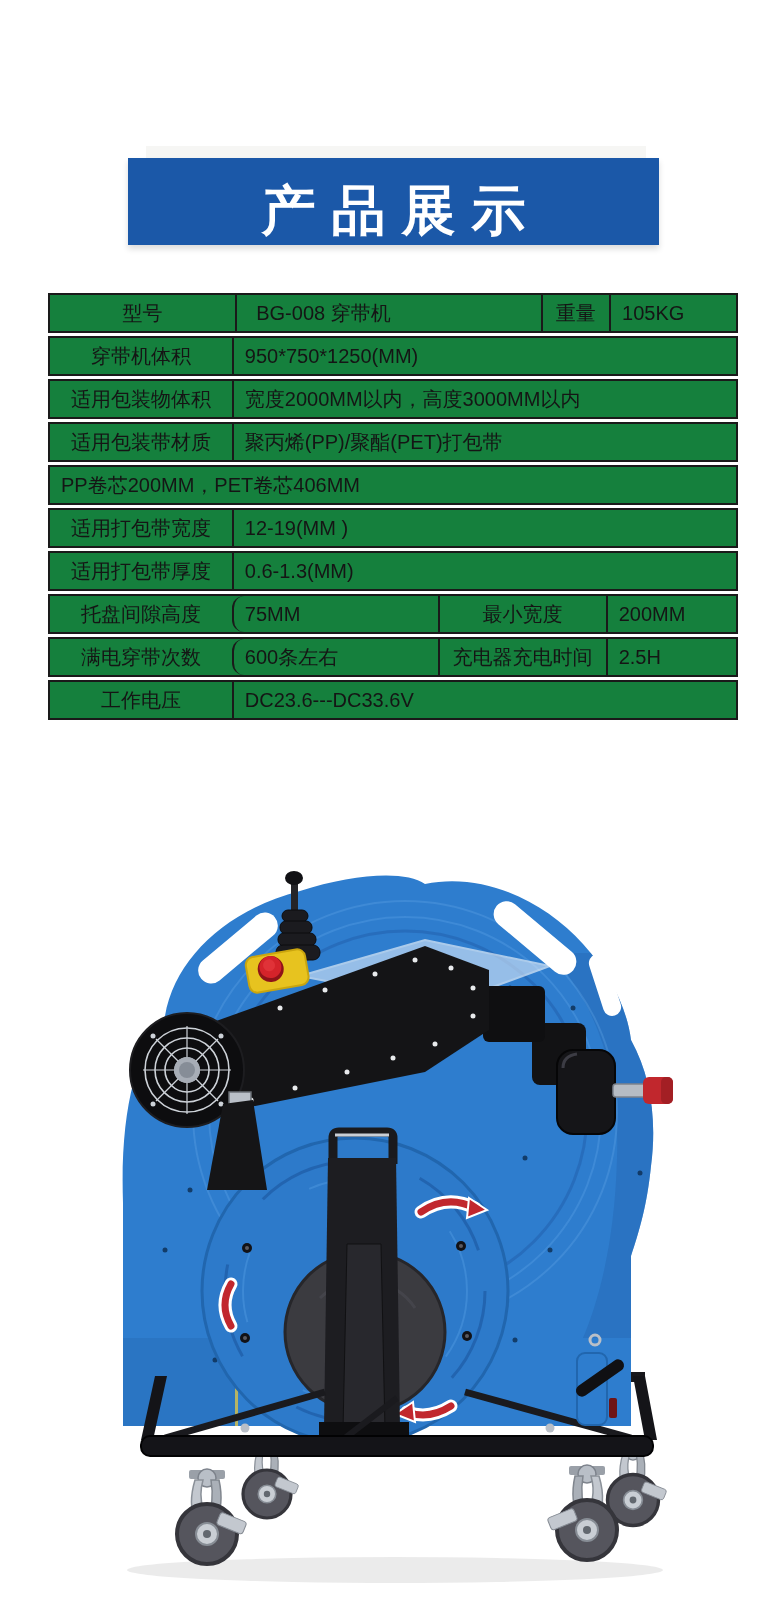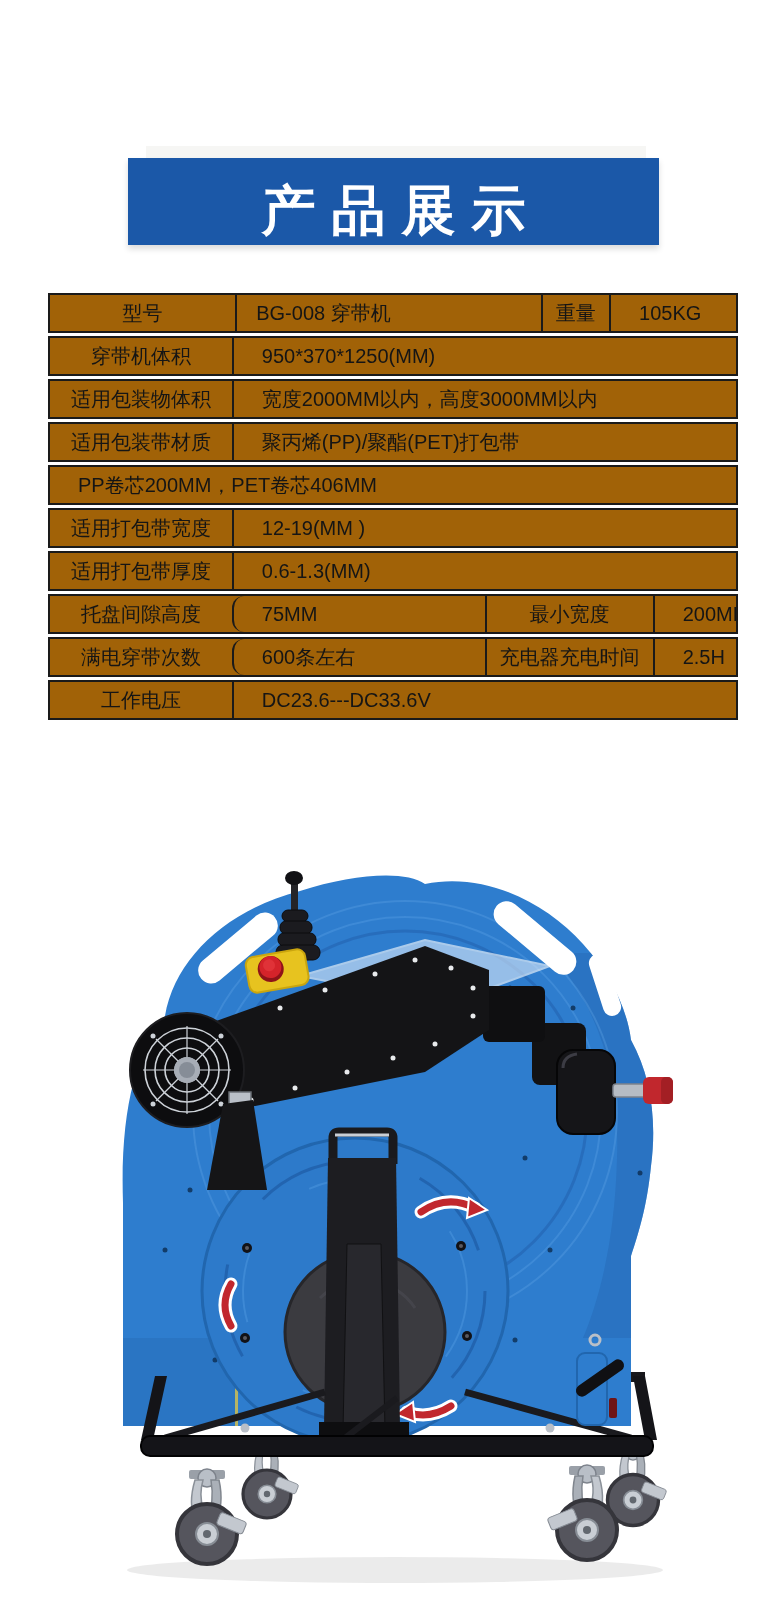--- a/index.html
+++ b/index.html
@@ -7,37 +7,37 @@
   .stage{position:relative;width:778px;height:1600px;background:#ffffff;overflow:hidden;}
 
   
   .banner-strip{position:absolute;left:146px;top:146px;width:500px;height:12px;background:#f6f6f4;}
   .banner{position:absolute;left:128px;top:158px;width:531px;height:87px;background:#1b58a8;
           display:flex;align-items:center;justify-content:center;box-shadow:0 4px 6px rgba(0,0,0,.14);}
   .banner-title{color:#ffffff;font-size:54px;font-weight:bold;letter-spacing:16px;margin-left:16px;line-height:1;margin-top:16px;}
 
   
   .spec-table{position:absolute;left:48px;top:293px;width:690px;}
-  .spec-row{display:flex;height:40px;border:2px solid #1a1a1a;margin-bottom:3px;box-sizing:border-box;background:#a16207;}
+  .spec-row{display:flex;height:40px;border:2px solid #1a1a1a;margin-bottom:3px;box-sizing:border-box;background:#15803d;}
   .cell{display:flex;align-items:center;box-sizing:border-box;font-size:20px;color:#151515;white-space:nowrap;overflow:hidden;}
   .cell + .cell{border-left:2px solid #1a1a1a;}
   .lab{justify-content:center;text-align:center;}
-  .val{padding-left:28px;}
+  .val{padding-left:11px;}
   
   .r2 .c1{width:26.5%;}
   .r2 .c2{flex:1;}
   
   .r1 .c1{width:27%;}
   .r1 .c2{flex:1;padding-left:19px;}
   .r1 .c3{width:10%;}
   .r1 .c4{width:18.5%;}
   
   .r4 .c1{width:26.5%;text-align:right;}
   .r4 .c2{width:30%;border-radius:12px;}
-  .r4 .c3{width:24.5%;margin-left:47px;}
+  .r4 .c3{width:24.5%;}
   .r4 .c4{flex:1;}
 
   
   .photo{position:absolute;left:95px;top:858px;width:610px;height:740px;}
 </style>
 </head>
 <body>
 
 <div class="stage">
 
@@ -48,21 +48,21 @@
 
   <div class="spec-table">
     <div class="spec-row r1">
       <div class="cell lab c1">型号</div>
       <div class="cell val c2">BG-008 穿带机</div>
       <div class="cell lab c3">重量</div>
       <div class="cell val c4">105KG</div>
     </div>
     <div class="spec-row r2">
       <div class="cell lab c1">穿带机体积</div>
-      <div class="cell val c2">950*370*1250(MM)</div>
+      <div class="cell val c2">950*750*1250(MM)</div>
     </div>
     <div class="spec-row r2">
       <div class="cell lab c1">适用包装物体积</div>
       <div class="cell val c2">宽度2000MM以内，高度3000MM以内</div>
     </div>
     <div class="spec-row r2">
       <div class="cell lab c1">适用包装带材质</div>
       <div class="cell val c2">聚丙烯(PP)/聚酯(PET)打包带</div>
     </div>
     <div class="spec-row r2">

